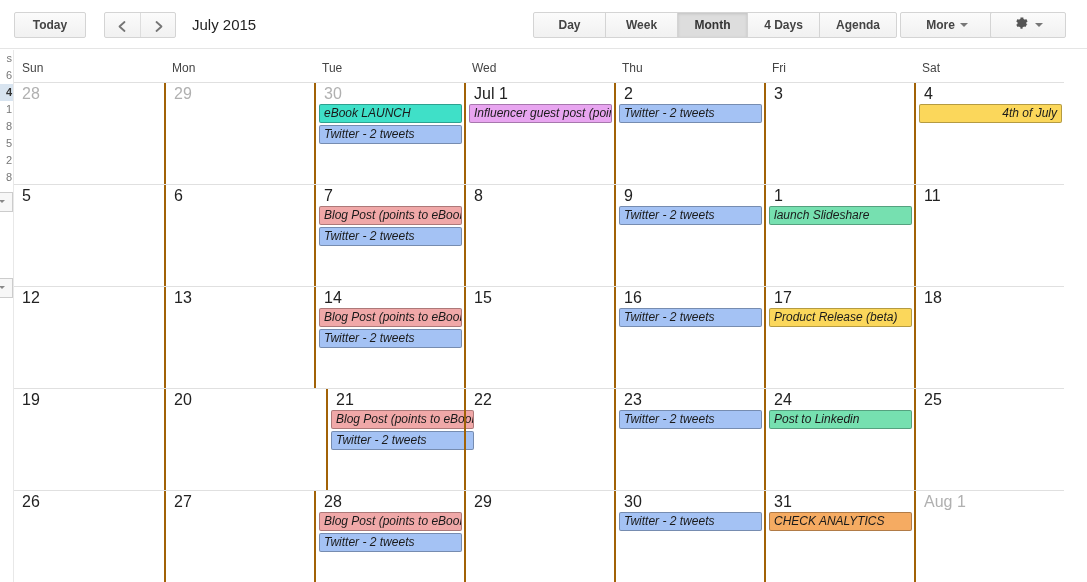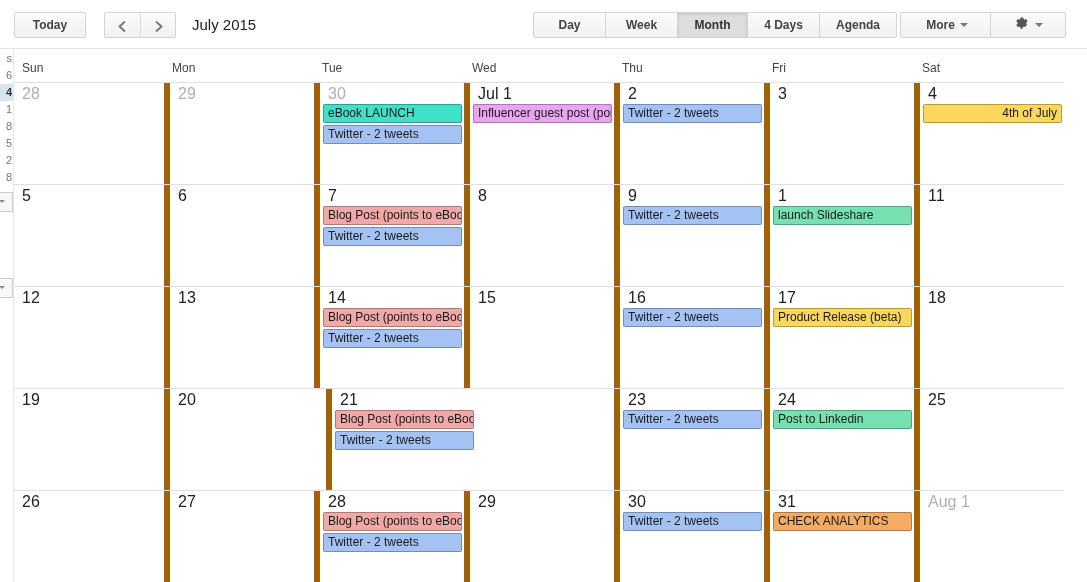--- a/index.html
+++ b/index.html
@@ -257,41 +257,42 @@
     box-sizing: border-box;
     border-bottom: 1px solid #e0e0e0;
   }
   .week:last-child { border-bottom: none; height: 94px; }
 
   .cell {
     position: absolute;
     top: 0;
     bottom: 0;
     box-sizing: border-box;
-    border-left: 6px solid #a16207;
+    border-left: 2px solid #a16207;
     overflow: hidden;
   }
   .cell.first { border-left: none; }
 
   .daynum {
     position: absolute;
     left: 8px;
     top: 4px;
     font-size: 16px;
     color: #222222;
     line-height: 14px;
     white-space: nowrap;
   }
   .daynum.other { color: #b0b0b0; }
 
   .events {
     position: absolute;
     left: 3px;
     right: 2px;
     top: 21px;
+    font-style: italic;
   }
 
   .chip {
     box-sizing: border-box;
     height: 19px;
     line-height: 17px;
     margin-bottom: 2px;
     padding: 0 4px;
     font-size: 12px;
     border: 1px solid rgba(0,0,0,0.28);
@@ -501,20 +502,23 @@
           <div class="cell" style="left: 150px; width: 150px;">
             <div class="daynum">20</div>
           </div>
           <div class="cell" style="left: 300px; width: 150px; margin-left: 12px;">
             <div class="daynum">21</div>
             <div class="events">
               <div class="chip" style="background: rgb(240, 168, 168);">Blog Post (points to eBook)</div>
               <div class="chip" style="background: rgb(164, 194, 244);">Twitter - 2 tweets</div>
             </div>
           </div>
+          <div class="cell" style="left: 450px; width: 150px;">
+            <div class="daynum">22</div>
+          </div>
           <div class="cell" style="left: 600px; width: 150px;">
             <div class="daynum">23</div>
             <div class="events">
               <div class="chip" style="background: rgb(164, 194, 244);">Twitter - 2 tweets</div>
             </div>
           </div>
           <div class="cell" style="left: 750px; width: 150px;">
             <div class="daynum">24</div>
             <div class="events">
               <div class="chip" style="background: rgb(118, 224, 176);">Post to Linkedin</div>

